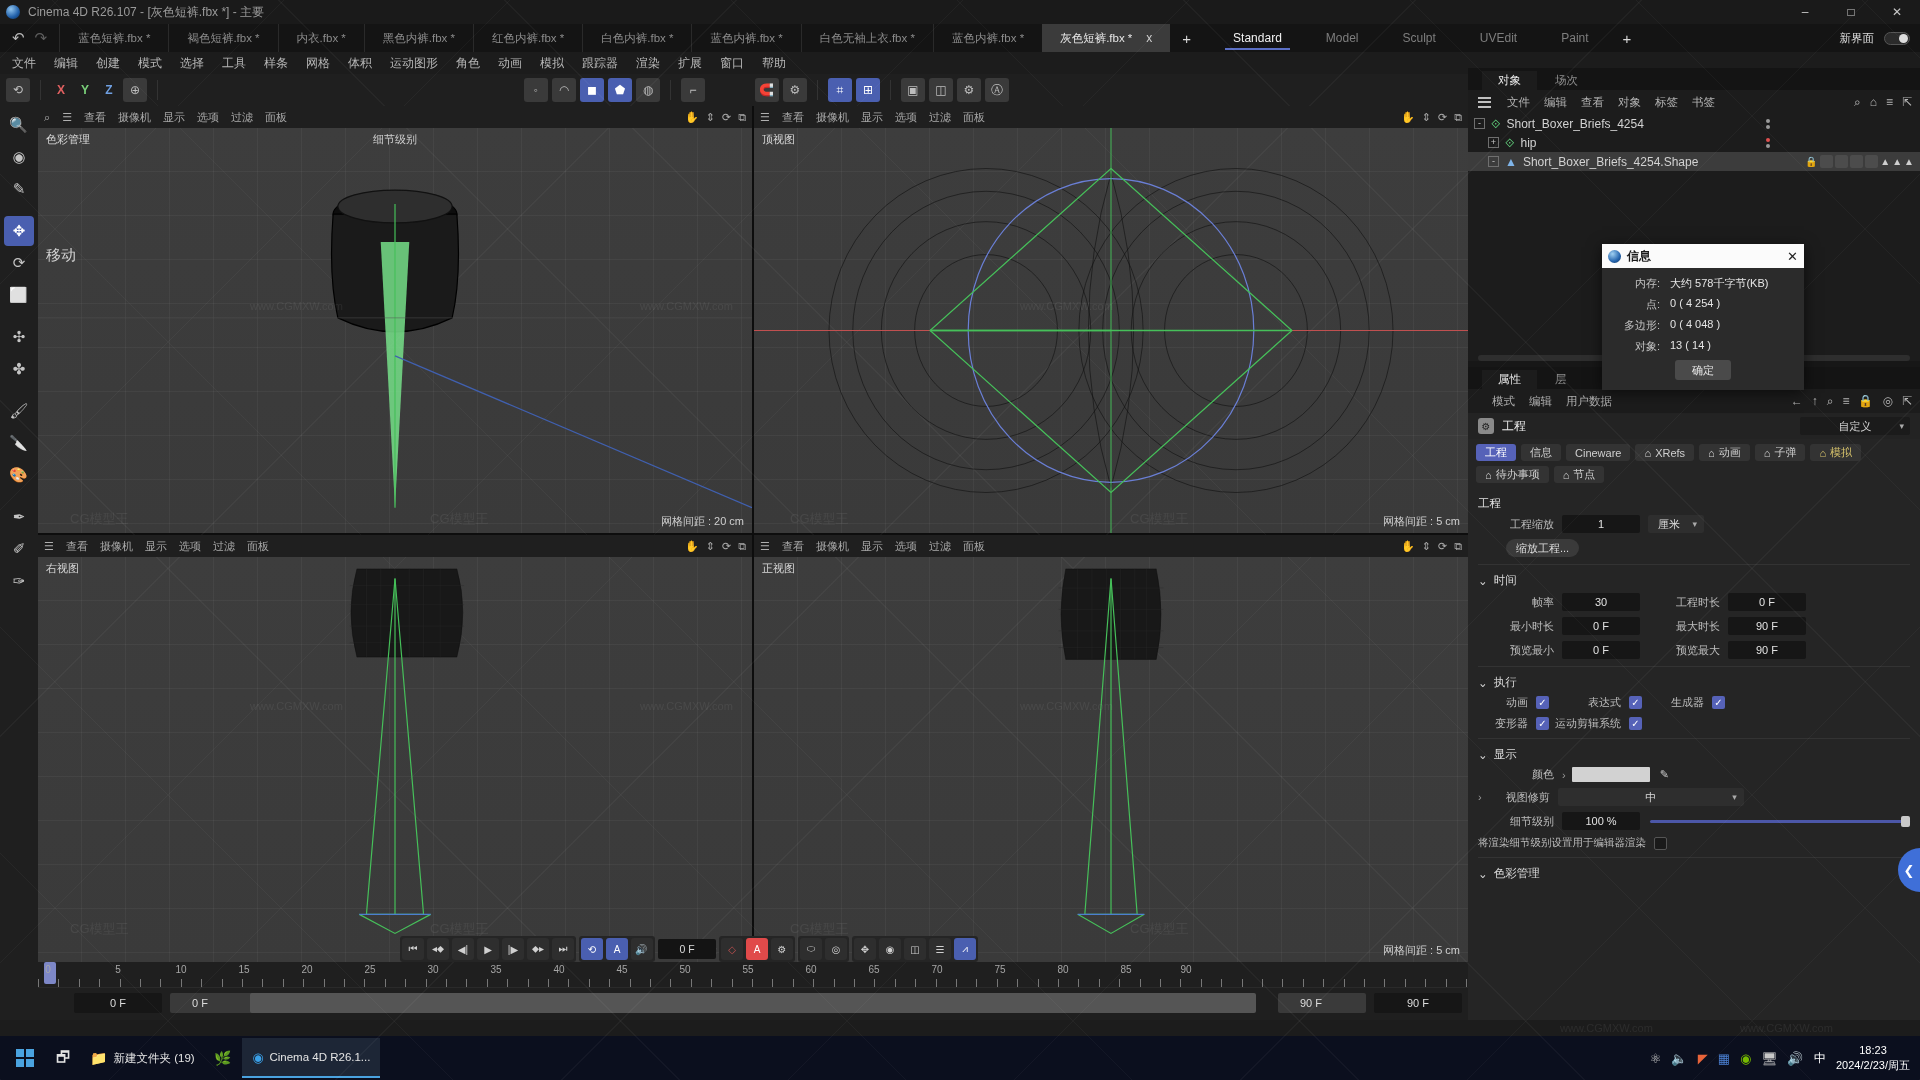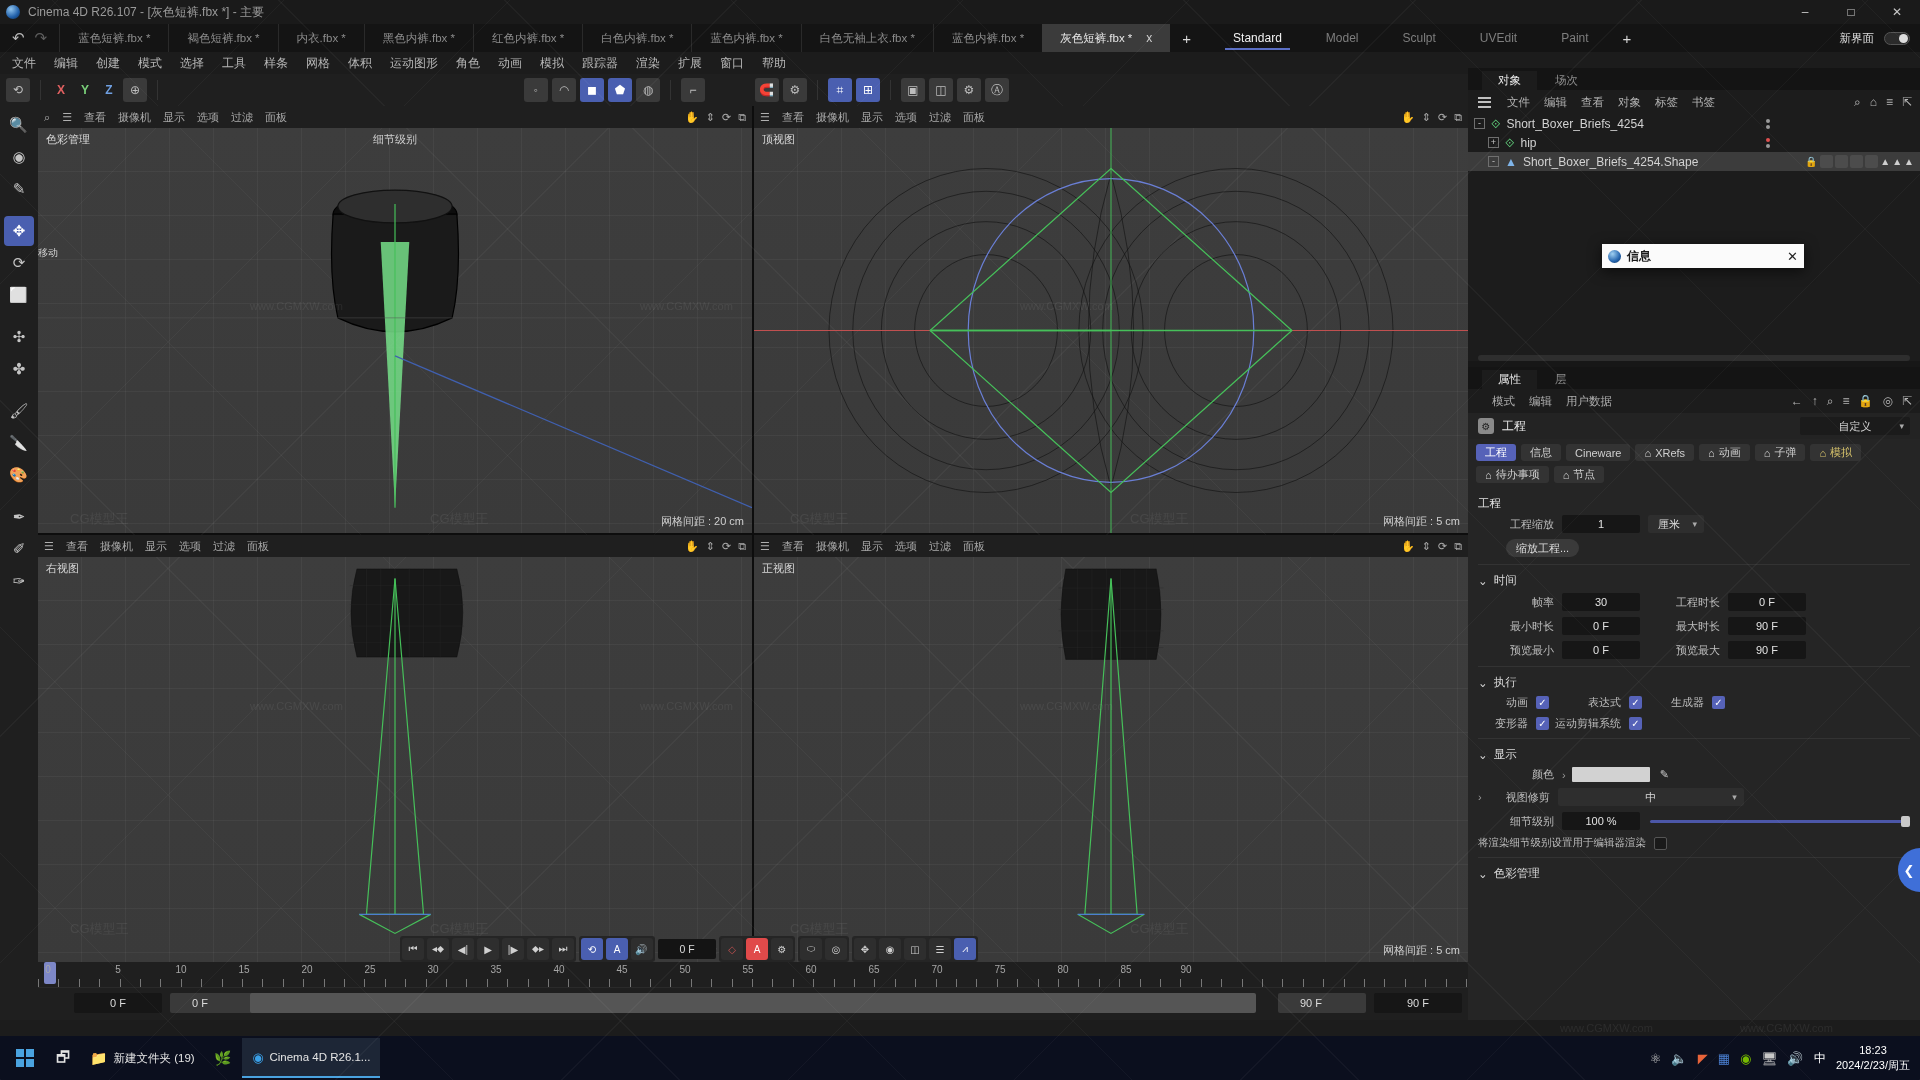--- a/index.html
+++ b/index.html
@@ -64,21 +64,21 @@
   .vphead .hicons { margin-left:auto; display:flex; gap:7px; padding-right:6px; color:#a8a8a8; font-size:11px;}
   .vpbody { position:absolute; left:0; right:0; top:22px; bottom:0;
     background:
       repeating-linear-gradient(to right, transparent 0 43px, rgba(255,255,255,.045) 43px 44px),
       repeating-linear-gradient(to bottom, transparent 0 43px, rgba(255,255,255,.045) 43px 44px),
       linear-gradient(#3d3d3d,#3a3a3a);
   }
   .vplabel { position:absolute; left:8px; top:4px; font-size:11px; color:#d8d8d8; z-index:4;}
   .vpcam { position:absolute; right:50%; top:4px; transform:translateX(50%); font-size:11px; color:#cfcfcf; z-index:4;}
   .vpgridlbl { position:absolute; right:8px; bottom:4px; font-size:11px; color:#cfcfcf; z-index:4;}
-  .vpmove { position:absolute; left:0; top:118px; font-size:10px; color:#d3d3d3; z-index:4;}
+  .vpmove { position:absolute; left:8px; top:118px; font-size:15px; color:#d3d3d3; z-index:4;}
 
   
   .timeline { position:absolute; left:38px; right:452px; bottom:60px; height:58px; background:#1f1f1f;}
   .tl-ruler { position:relative; height:26px; border-bottom:1px solid #2a2a2a; }
   .tl-tick { position:absolute; top:2px; font-size:10px; color:#a6a6a6; transform:translateX(-50%);}
   .tl-marks { position:absolute; left:0; right:0; bottom:0; height:8px;
     background:repeating-linear-gradient(to right, #777 0 1px, transparent 1px 20.4px);}
   .tl-play { position:absolute; width:12px; height:22px; background:#7d87c7; border-radius:2px; top:0;}
   .tl-fields { height:30px; display:flex; align-items:center; padding-left:36px; gap:8px;}
   .tl-field { width:88px;height:20px;background:#161616;border-radius:2px;display:flex;align-items:center;
@@ -788,20 +788,39 @@
   </div>
 
   <div class="collapse">❮</div>
 
   <div class="dialog">
     <div class="dlg-title">
       <span class="dlg-logo"></span>
       <span class="t">信息</span>
       <span class="close">✕</span>
     </div>
+    <div class="dlg-body">
+      <div class="dlg-row">
+        <span class="k">内存:</span>
+        <span class="v">大约 578千字节(KB)</span>
+      </div>
+      <div class="dlg-row">
+        <span class="k">点:</span>
+        <span class="v">0 ( 4 254 )</span>
+      </div>
+      <div class="dlg-row">
+        <span class="k">多边形:</span>
+        <span class="v">0 ( 4 048 )</span>
+      </div>
+      <div class="dlg-row">
+        <span class="k">对象:</span>
+        <span class="v">13 ( 14 )</span>
+      </div>
+      <div class="dlg-ok">确定</div>
+    </div>
   </div>
 
   <div class="wm"></div>
   <div class="wmtext" style="left:70px;top:105px;">CG模型王</div>
   <div class="wmtext" style="left:400px;top:105px;">CG模型王</div>
   <div class="wmtext" style="left:760px;top:105px;">CG模型王</div>
   <div class="wmtext" style="left:1100px;top:105px;">CG模型王</div>
   <div class="wmtext" style="left:70px;top:510px;">CG模型王</div>
   <div class="wmtext" style="left:430px;top:510px;">CG模型王</div>
   <div class="wmtext" style="left:790px;top:510px;">CG模型王</div>

